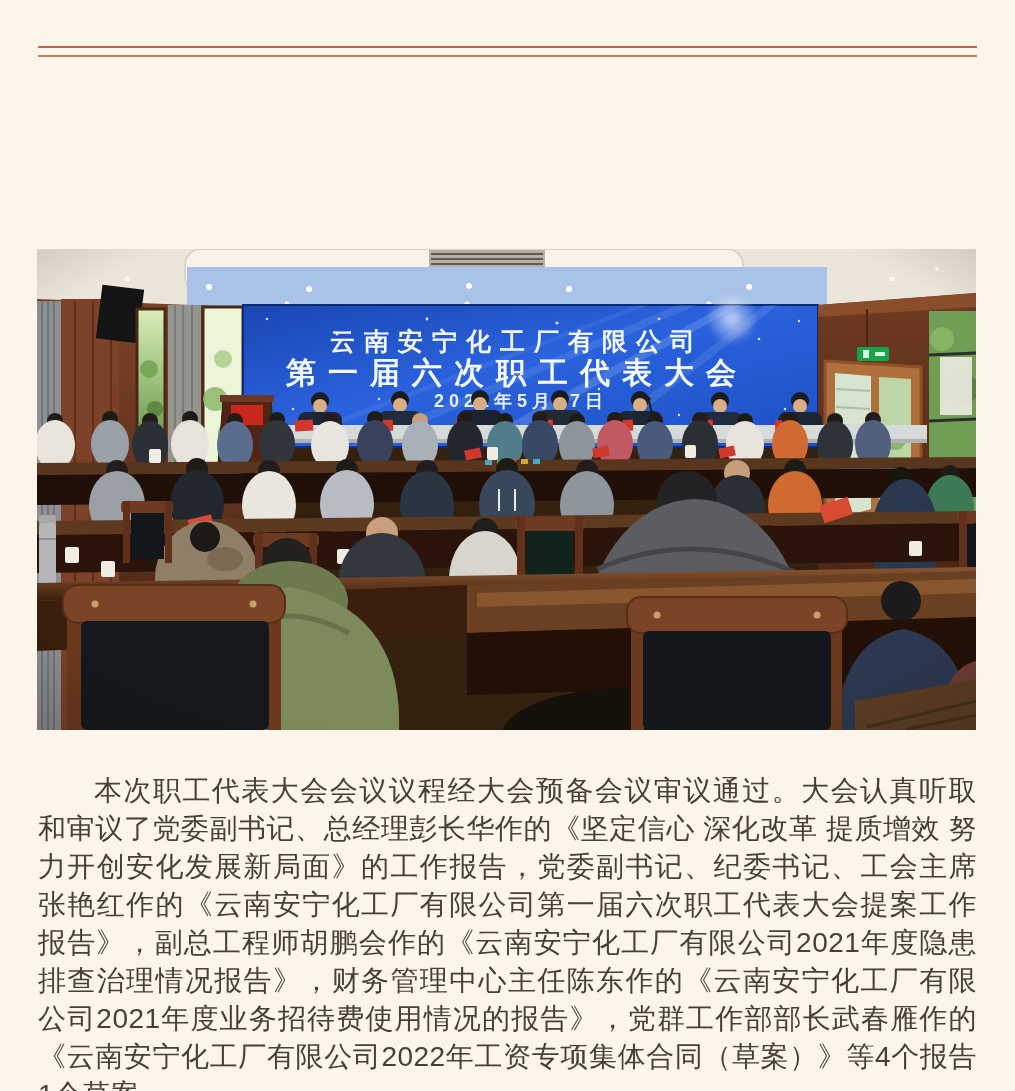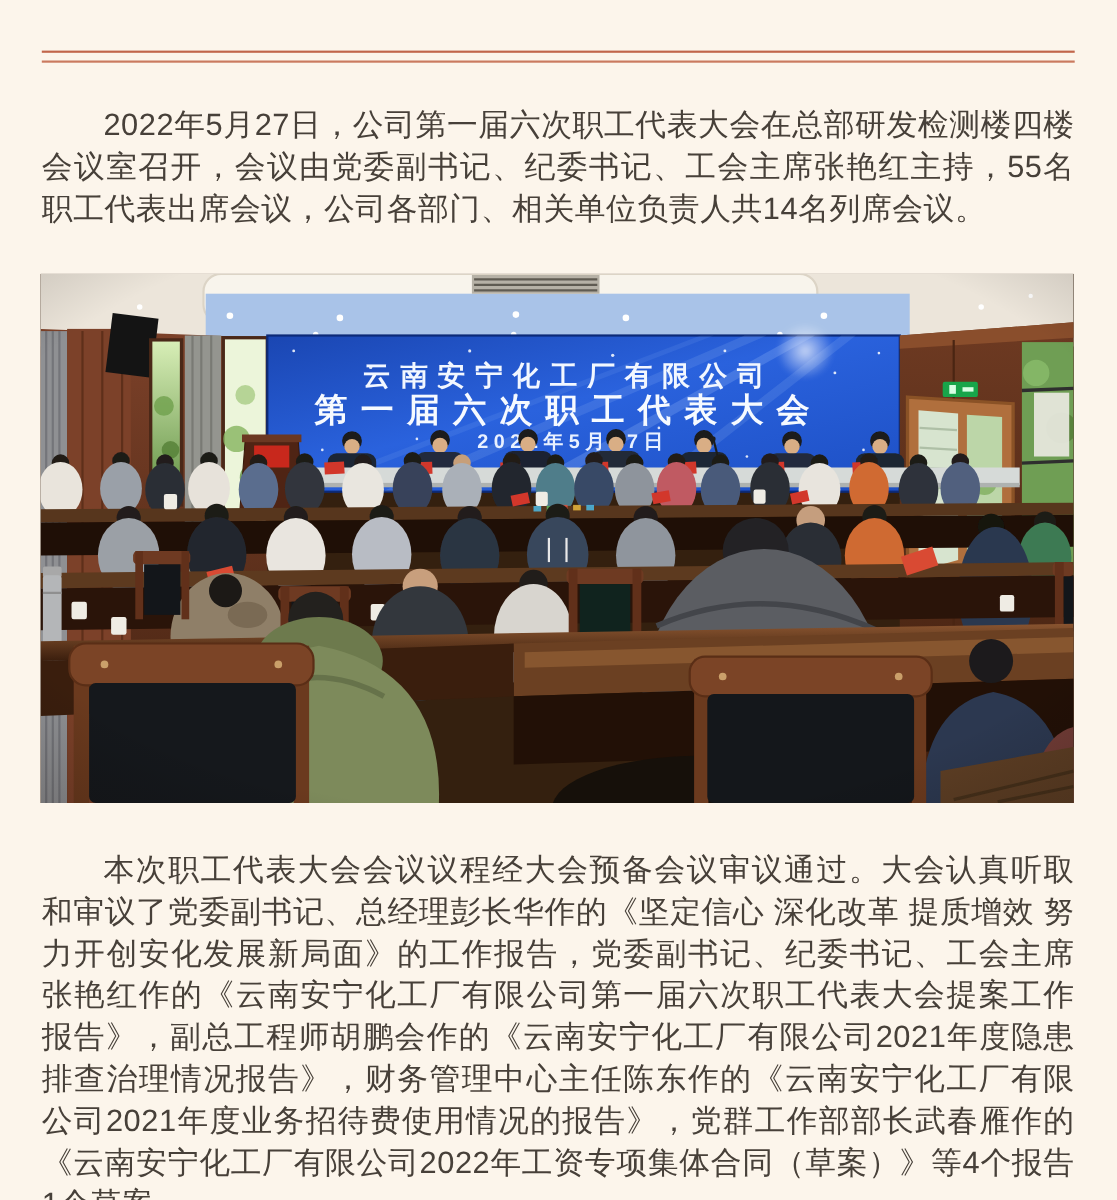--- a/index.html
+++ b/index.html
@@ -29,21 +29,20 @@
   }
   .photo svg{display:block;width:939px;height:481px;}
 </style>
 </head>
 <body>
 
 <div class="page">
 
   <div class="divider"></div>
 
-  <p class="para" id="p1">2022年5月27日，公司第一届六次职工代表大会在总部研发检测楼四楼会议室召开，会议由党委副书记、纪委书记、工会主席张艳红主持，55名职工代表出席会议，公司各部门、相关单位负责人共14名列席会议。</p>
 
   <figure class="photo" style="margin:0">
     <svg viewBox="0 0 939 481" xmlns="http://www.w3.org/2000/svg">
       <defs>
         <linearGradient id="gScreen" x1="0" y1="0" x2="1" y2="1">
           <stop offset="0" stop-color="#1a46b2"></stop>
           <stop offset="0.45" stop-color="#2a62dd"></stop>
           <stop offset="1" stop-color="#1d4fc4"></stop>
         </linearGradient>
         <linearGradient id="gWoodL" x1="0" y1="0" x2="0" y2="1">

